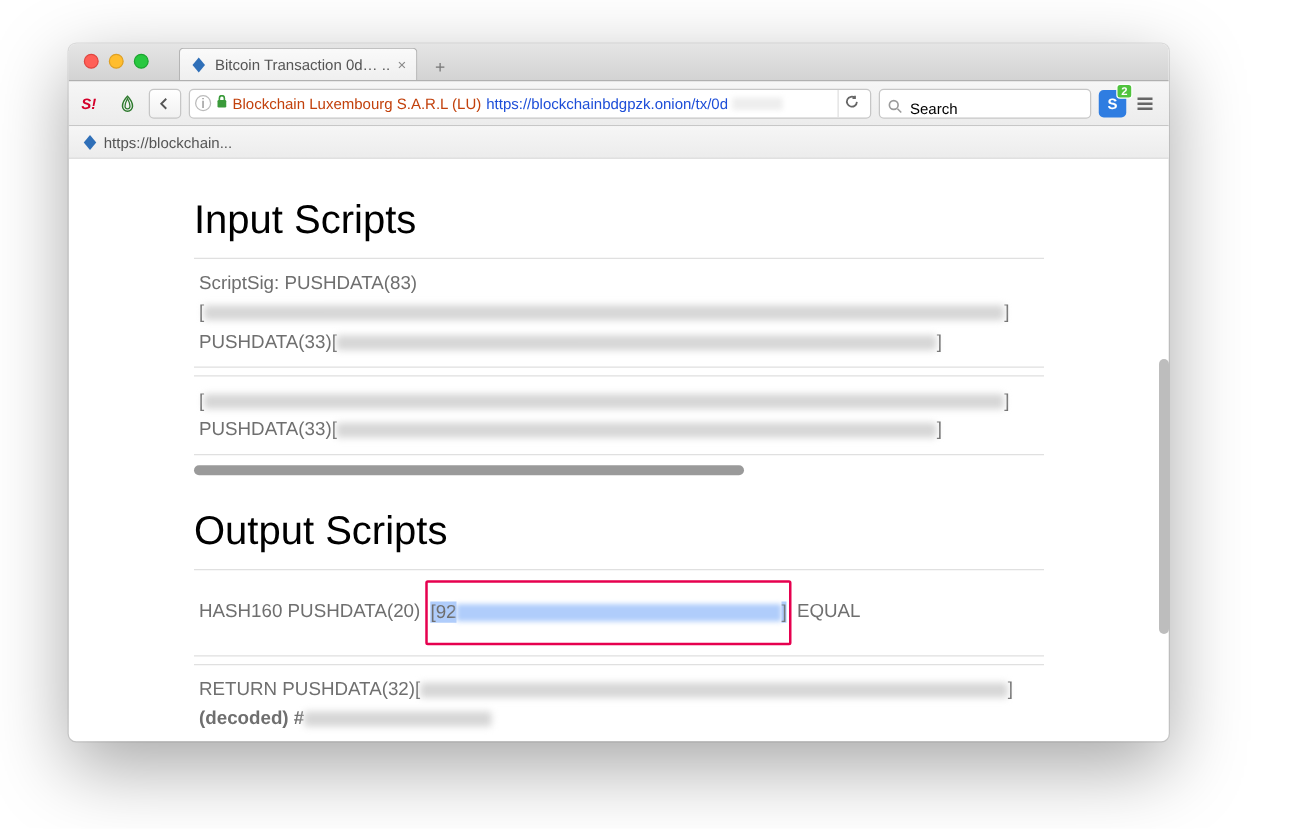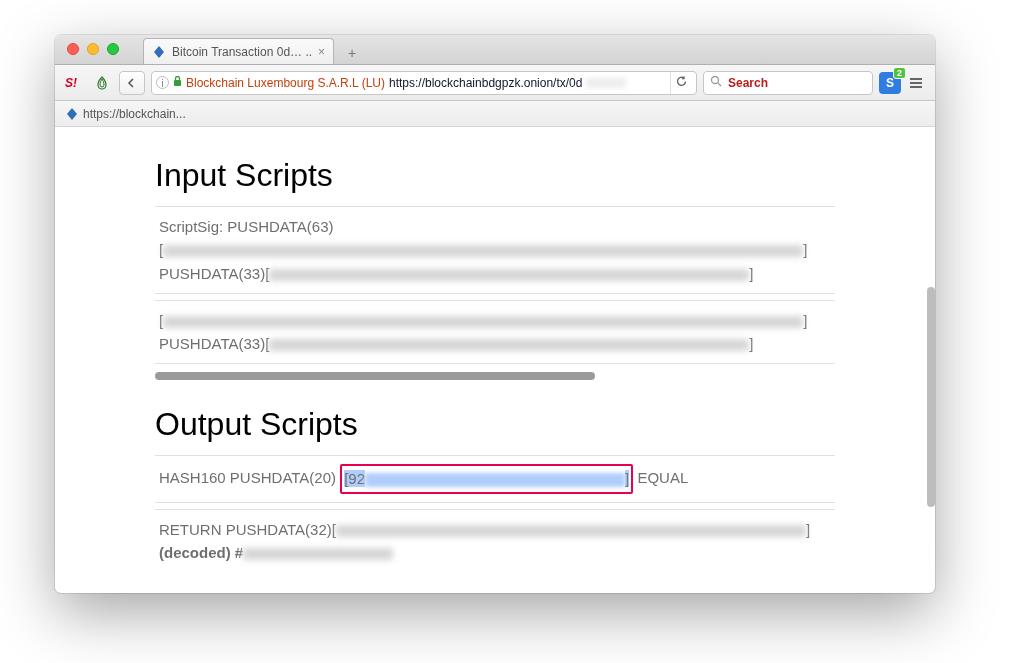--- a/index.html
+++ b/index.html
@@ -76,30 +76,30 @@
     border: 1px solid #c6c6c6;
     border-radius: 4px;
     background: #fff;
     display:flex; align-items:center;
     padding: 0 4px; gap: 4px;
     font-size: 12px;
     overflow: hidden;
   }
   .lock { color: #3a9a3a; font-size: 11px; }
   .ev { color: #c2410c; font-size: 12px; white-space:nowrap; }
-  .urltext { color: #0f172a; white-space:nowrap; overflow:hidden; text-overflow: ellipsis; }
+  .urltext { color: #1d4ed8; white-space:nowrap; overflow:hidden; text-overflow: ellipsis; }
   .reload { width: 22px; text-align:center; border-left:1px solid #e0e0e0; color:#666; font-size:14px; line-height:22px;}
   .searchwrap {
     width: 170px; height: 24px;
     border: 1px solid #c6c6c6;
     border-radius: 4px;
     background:#fff;
-    display:flex; align-items:center;
+    display:flex; align-items:flex-end;
     padding: 0 6px; gap:6px;
-    font-size: 12px; color:#b91c1c;font-weight:bold;
+    font-size: 12px; color:#000000;
   }
   .ext { display:flex; gap:4px; align-items:center; }
   .ext-s {
     position:relative;
     width: 22px; height: 22px;
     background: #2f7de1; border-radius:4px;
     color:#fff; font-weight:bold; font-size:12px;
     display:flex; align-items:center; justify-content:center;
   }
   .ext-s .badge {
@@ -138,21 +138,21 @@
   .blur {
     display:inline-block;
     height: 12px;
     border-radius:2px;
     filter: blur(3px);
     vertical-align: middle;
   }
   .hlbox {
     display:inline-block;
     border: 2px solid #e6004f;
-    padding: 1px 2px;
+    padding: 12px 2px;
     border-radius:2px;
     vertical-align: middle;
   }
   .highlight {
     background: #b0cdfb;
     display:inline-block;
     height: 14px;
     filter: blur(2px);
     vertical-align: middle;
   }
@@ -262,21 +262,21 @@
     </span>
     <span>https://blockchain...</span>
   </div>
 
   <div class="content">
     <div class="page-scroll"></div>
 
     <h1>Input Scripts</h1>
 
     <div class="block">
-      <div>ScriptSig: PUSHDATA(63)</div>
+      <div>ScriptSig: PUSHDATA(83)</div>
       <div>
         <span>[</span><span class="blur" style="width:640px;background:#d6d6d6;"></span><span>]</span>
       </div>
       <div>
         <span>PUSHDATA(33)[</span><span class="blur" style="width:480px;background:#d6d6d6;"></span><span>]</span>
       </div>
     </div>
 
     <div class="block">
       <div>

